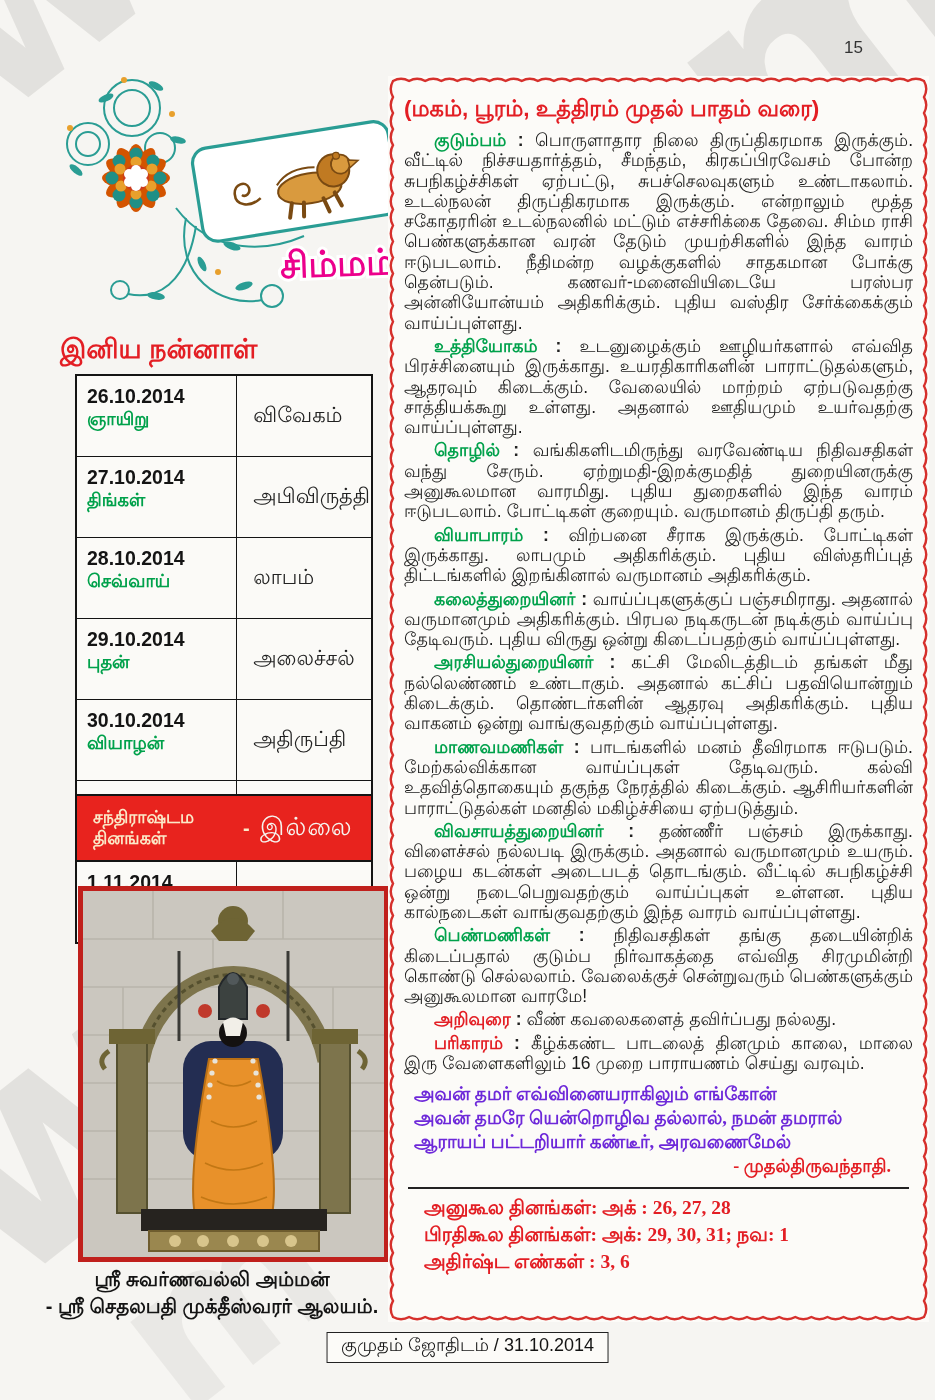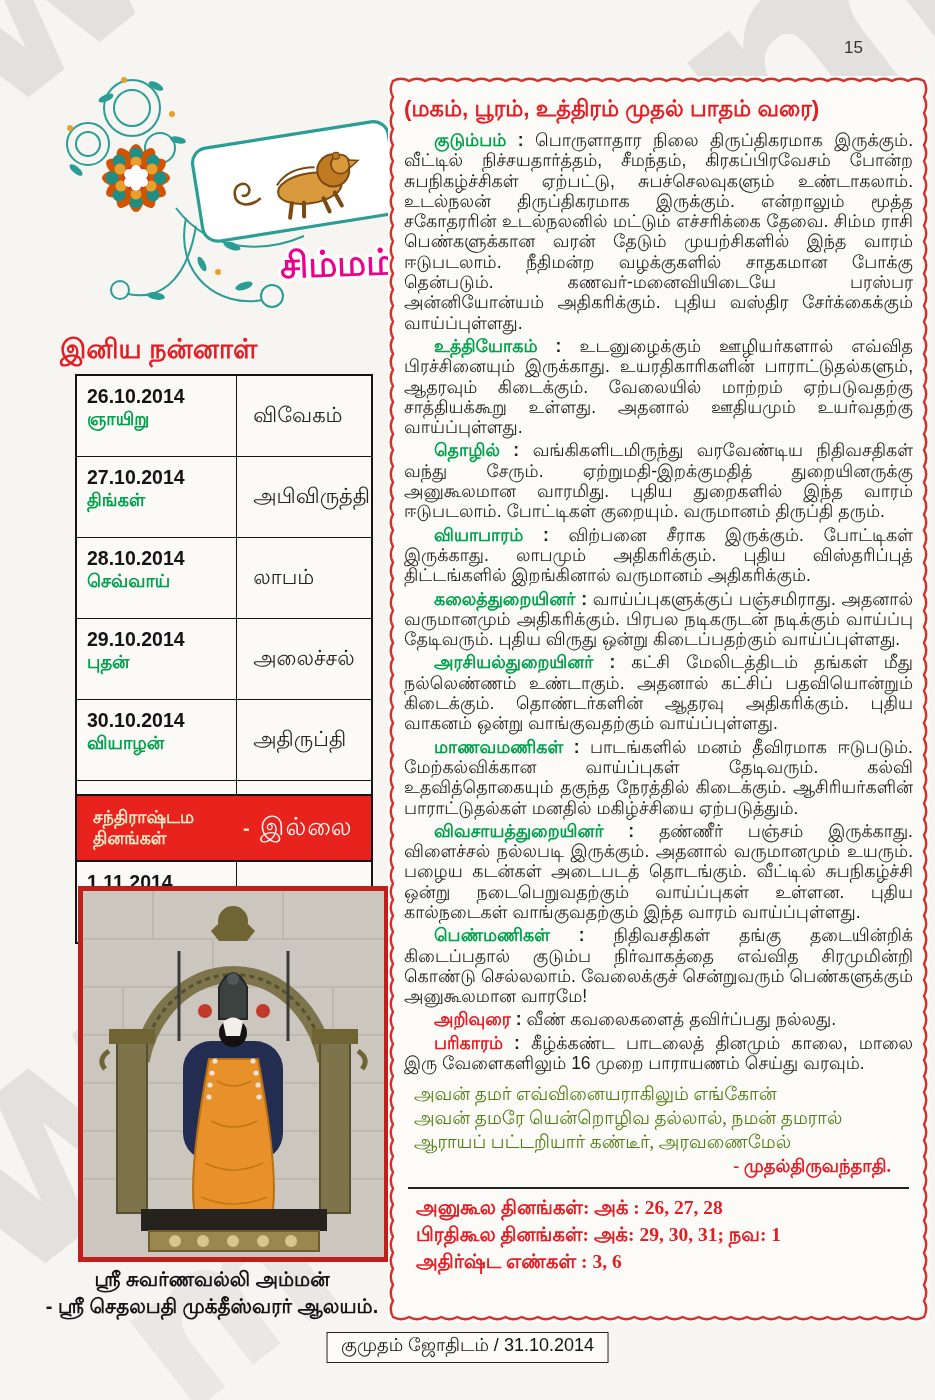--- a/index.html
+++ b/index.html
@@ -50,27 +50,27 @@
   .hbox .wave{position:absolute;left:0;top:0;}
   .hbox-content{position:absolute;left:16px;right:16px;top:12px;bottom:12px;overflow:hidden;}
   .hbox-header{font-size:22.5px;font-weight:bold;color:var(--accent_red);
     margin:8px 0 6px;}
   .section{margin:3px 0;font-size:17.5px;line-height:1.16;text-align:justify;
     text-indent:30px;color:#1b1b1b;}
   .sec-head{font-weight:bold;}
   .c-green{color:var(--heading_green);}
   .c-red{color:var(--accent_red);}
   .sec-colon{font-weight:bold;color:#222;}
-  .poem{margin:10px 0 0 10px;font-family:"Liberation Serif",serif;font-weight:normal;
-    font-size:18.5px;line-height:1.28;color:#4d7c0f;}
+  .poem{margin:10px 0 0 10px;font-family:"Liberation Serif",serif;font-weight:bold;
+    font-size:18.5px;line-height:1.28;color:#6d28d9;}
   .poem-attr{text-align:right;color:var(--accent_red);font-weight:bold;
     font-family:"Liberation Serif",serif;font-size:18px;margin:2px 22px 0 0;}
   .hr-sep{border:none;border-top:2.5px solid #222;margin:8px 4px 6px;}
   .sum-line{color:var(--accent_red);font-weight:bold;font-size:19.5px;line-height:1.38;
-    font-family:"Liberation Serif",serif;margin-left:12px;}
+    font-family:"Liberation Serif",serif;margin-left:20px;}
   
   .footer-box{position:absolute;top:1332px;left:50%;transform:translateX(-50%);z-index:2;
     border:1.6px solid #222;background:#fcfbf8;padding:2px 14px 4px;font-size:18px;color:#141414;}
 </style>
 </head>
 <body>
 
 <div class="wm wm1">m</div>
 <div class="wm wm2">w</div>
 <div class="wm wm3">w</div>

